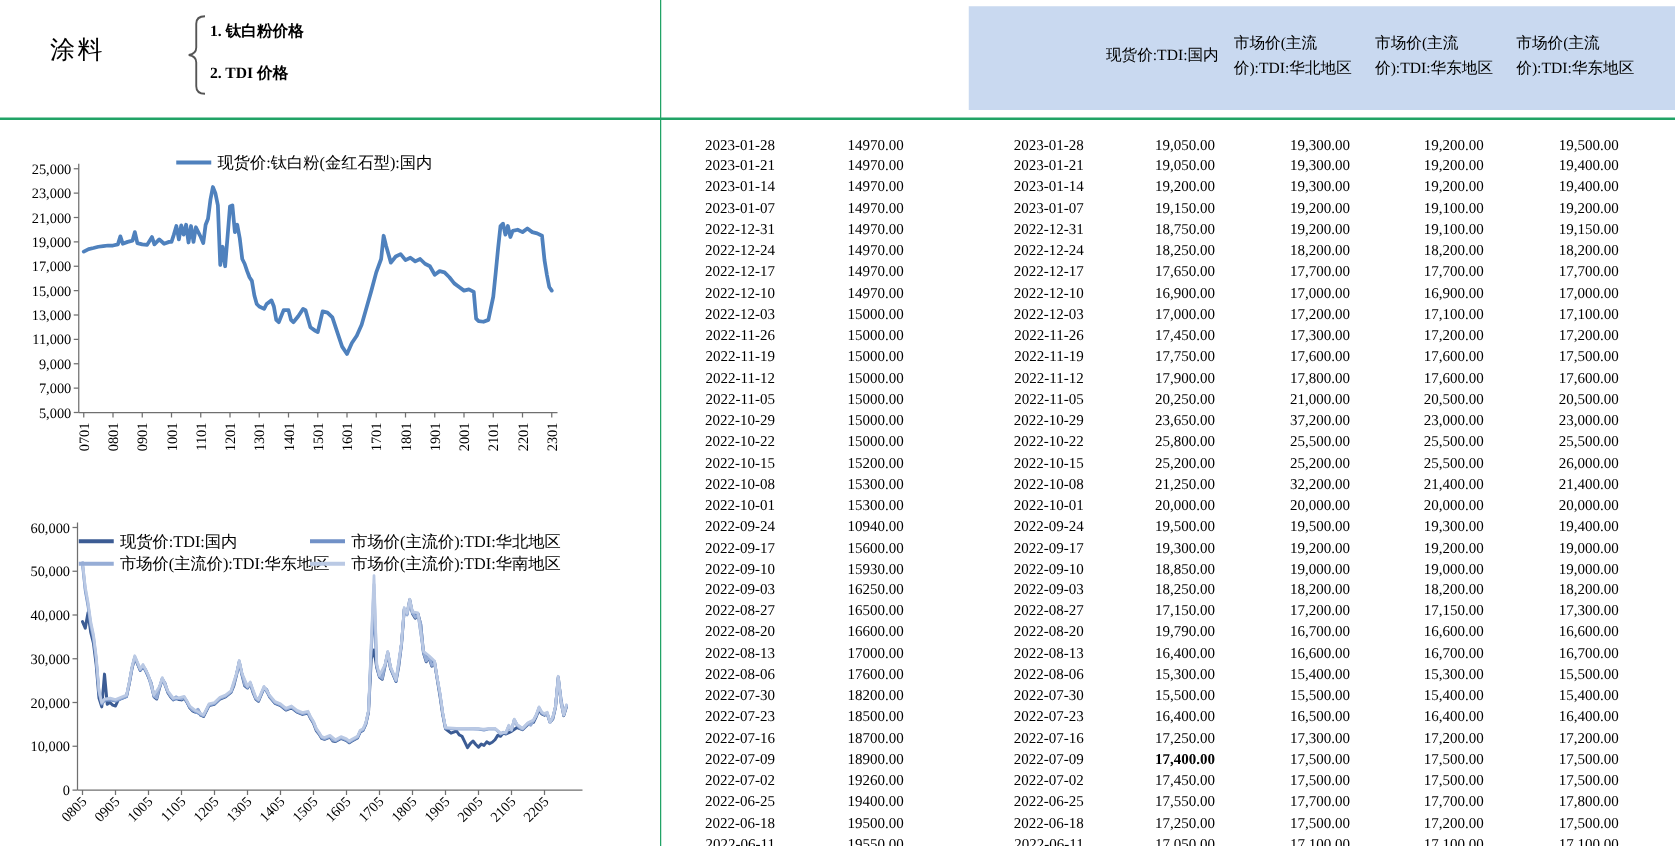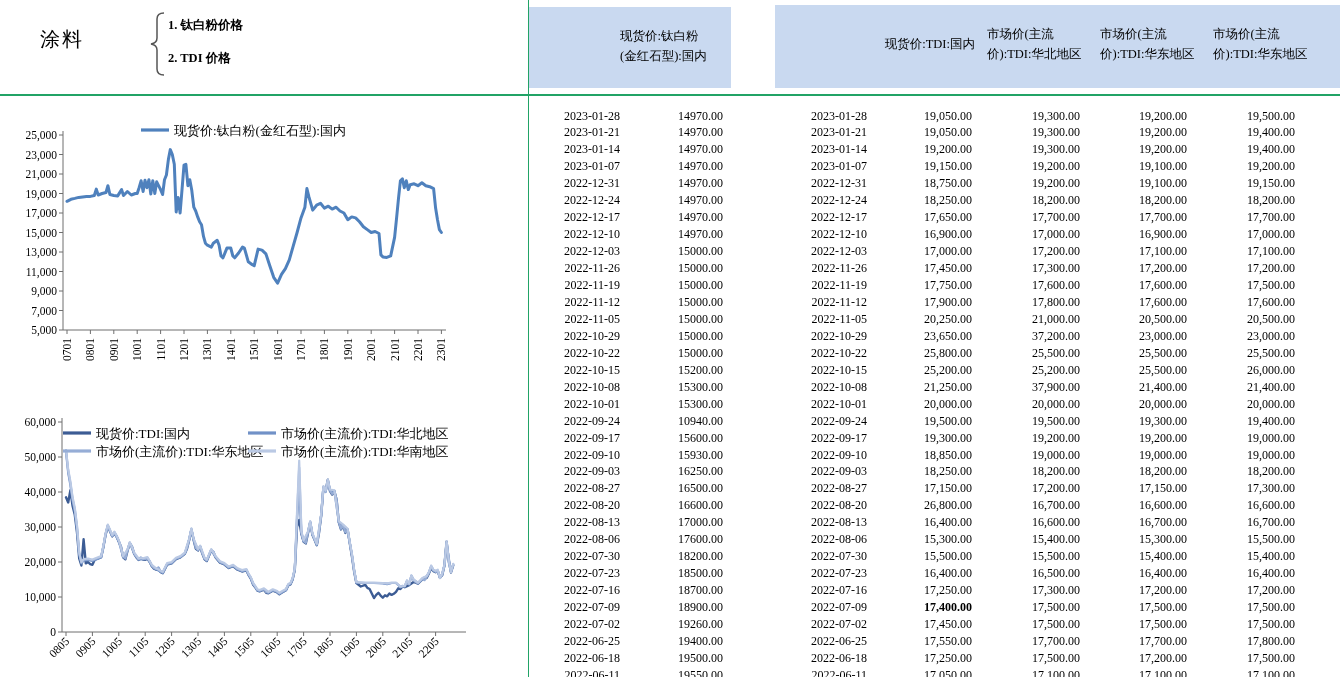--- a/index.html
+++ b/index.html
@@ -27,26 +27,20 @@
   <div class="gridline vline" style="left:527.5px"></div>
   <div class="gridline hline" style="top:94px"></div>
 
   <div class="category">涂料</div>
   <svg width="24" height="68" style="left:146px;top:10px" viewBox="0 0 24 68">
     <path d="M18,3 Q11,3 11,9 L11,28 Q11,33 5,34 Q11,35 11,40 L11,59 Q11,65 18,65" fill="none" stroke="#555" stroke-width="1.5"></path>
   </svg>
   <div class="outline-item" style="top:17px">1. 钛白粉价格</div>
   <div class="outline-item" style="top:50px">2. TDI 价格</div>
 
-  <div class="hdr-block" style="left:529px;top:7px;width:202px;height:81px">
-    <div class="hdr-text" style="left:91px;top:20px">
-      <div class="hdr-line">现货价:钛白粉</div>
-      <div class="hdr-line">(金红石型):国内</div>
-    </div>
-  </div>
 
   <div class="hdr-block" style="left:775px;top:5px;width:565px;height:83px">
     <div class="hdr-text" style="left:80px;top:30px;width:120px;text-align:right">现货价:TDI:国内</div>
     <div class="hdr-text" style="left:212px;top:20px">
       <div class="hdr-line">市场价(主流</div>
       <div class="hdr-line">价):TDI:华北地区</div>
     </div>
     <div class="hdr-text" style="left:325px;top:20px">
       <div class="hdr-line">市场价(主流</div>
       <div class="hdr-line">价):TDI:华东地区</div>
@@ -428,21 +422,21 @@
       <div class="trow" style="top: 361.75px;">
         <span class="tcell" style="width: 77px;">2022-10-15</span>
         <span class="tcell" style="width: 105px;">25,200.00</span>
         <span class="tcell" style="width: 108px;">25,200.00</span>
         <span class="tcell" style="width: 107px;">25,500.00</span>
         <span class="tcell" style="width: 108px;">26,000.00</span>
       </div>
       <div class="trow" style="top: 378.7px;">
         <span class="tcell" style="width: 77px;">2022-10-08</span>
         <span class="tcell" style="width: 105px;">21,250.00</span>
-        <span class="tcell" style="width: 108px;">37,900.00</span>
+        <span class="tcell" style="width: 108px;">32,200.00</span>
         <span class="tcell" style="width: 107px;">21,400.00</span>
         <span class="tcell" style="width: 108px;">21,400.00</span>
       </div>
       <div class="trow" style="top: 395.65px;">
         <span class="tcell" style="width: 77px;">2022-10-01</span>
         <span class="tcell" style="width: 105px;">20,000.00</span>
         <span class="tcell" style="width: 108px;">20,000.00</span>
         <span class="tcell" style="width: 107px;">20,000.00</span>
         <span class="tcell" style="width: 108px;">20,000.00</span>
       </div>
@@ -476,21 +470,21 @@
       </div>
       <div class="trow" style="top: 480.4px;">
         <span class="tcell" style="width: 77px;">2022-08-27</span>
         <span class="tcell" style="width: 105px;">17,150.00</span>
         <span class="tcell" style="width: 108px;">17,200.00</span>
         <span class="tcell" style="width: 107px;">17,150.00</span>
         <span class="tcell" style="width: 108px;">17,300.00</span>
       </div>
       <div class="trow" style="top: 497.35px;">
         <span class="tcell" style="width: 77px;">2022-08-20</span>
-        <span class="tcell" style="width: 105px;">26,800.00</span>
+        <span class="tcell" style="width: 105px;">19,790.00</span>
         <span class="tcell" style="width: 108px;">16,700.00</span>
         <span class="tcell" style="width: 107px;">16,600.00</span>
         <span class="tcell" style="width: 108px;">16,600.00</span>
       </div>
       <div class="trow" style="top: 514.3px;">
         <span class="tcell" style="width: 77px;">2022-08-13</span>
         <span class="tcell" style="width: 105px;">16,400.00</span>
         <span class="tcell" style="width: 108px;">16,600.00</span>
         <span class="tcell" style="width: 107px;">16,700.00</span>
         <span class="tcell" style="width: 108px;">16,700.00</span>

